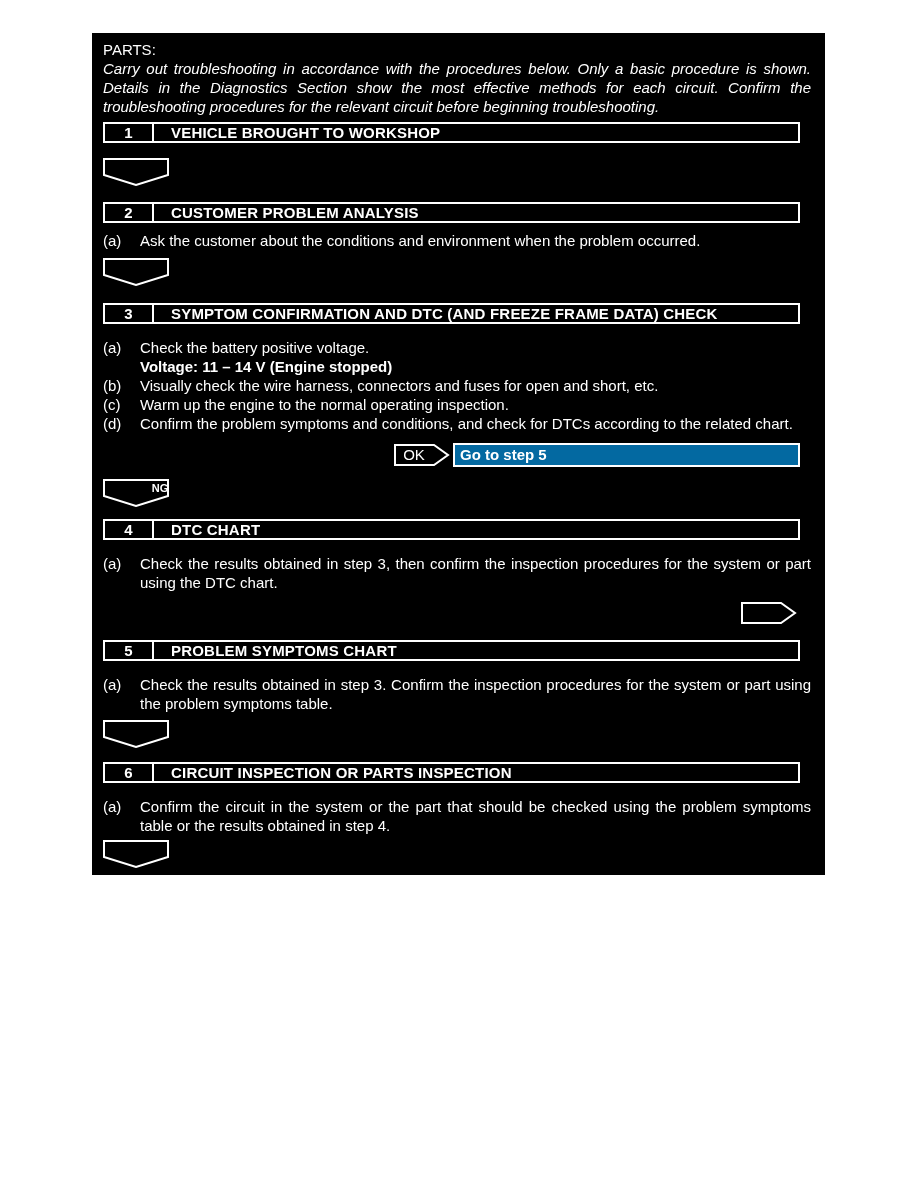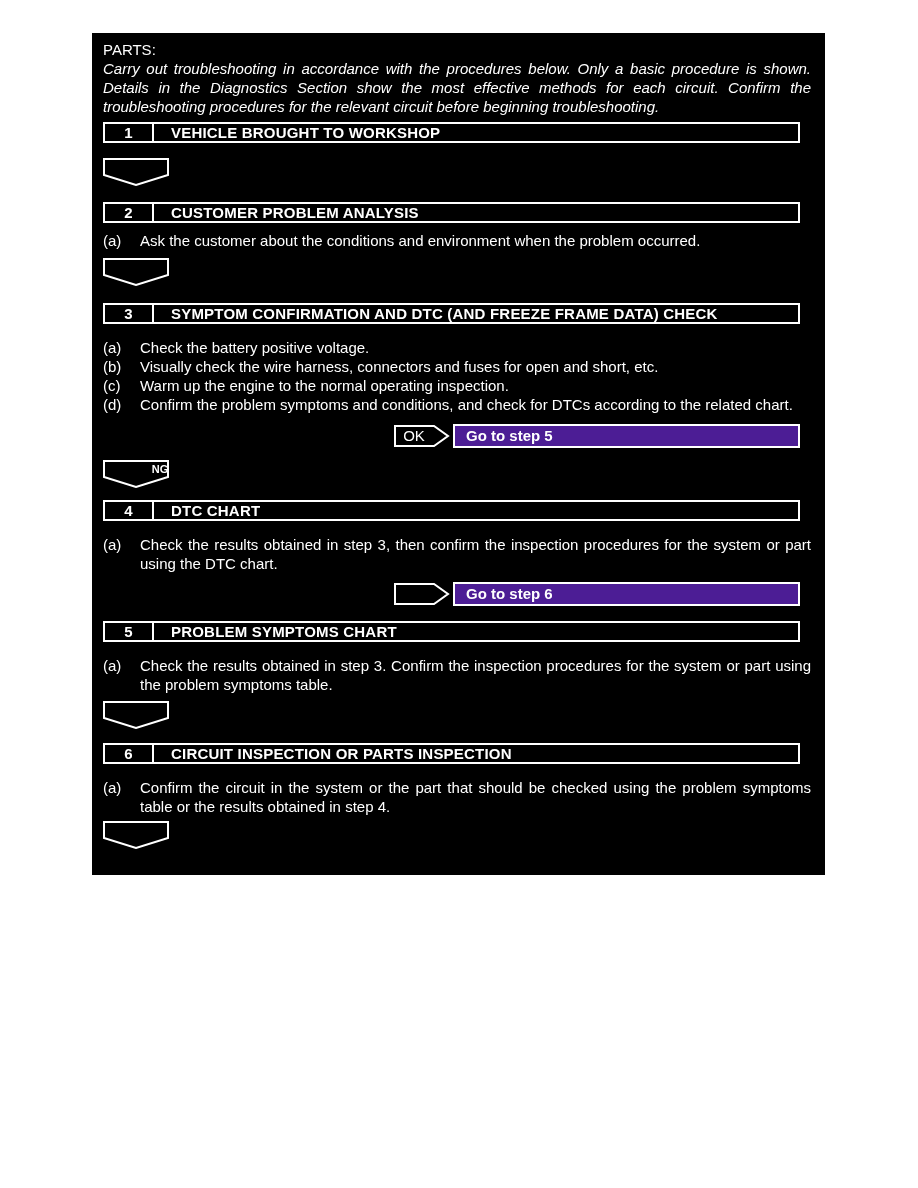--- a/index.html
+++ b/index.html
@@ -43,22 +43,22 @@
 
   .action-row { display:flex; justify-content:flex-end; align-items:center; margin-right:11px; }
   .ptr { position:relative; width:56px; height:24px; flex:none; margin-right:3px; }
   .ptr svg { position:absolute; left:0; top:0; display:block; }
   .ptr .lbl {
     position:absolute; left:0; top:2px; width:40px; height:20px;
     line-height:20px; text-align:center; font-weight:normal; font-size:15px;
   }
   .action-box {
     box-sizing:border-box; width:347px; height:24px; border:2px solid #fff;
-    font-weight:bold; font-size:15px; line-height:20px; padding-left:11px; flex:none;
-    background:#4c1d95;
+    font-weight:bold; font-size:15px; line-height:20px; padding-left:5px; flex:none;
+    background:#0369a1;
   }
 </style>
 </head>
 <body>
 
 <div class="doc">
 
   <div class="hint-label">PARTS:</div>
   <div class="hint-text">Carry out troubleshooting in accordance with the procedures below. Only a basic procedure is shown. Details in the Diagnostics Section show the most effective methods for each circuit. Confirm the troubleshooting procedures for the relevant circuit before beginning troubleshooting.</div>
 
@@ -91,20 +91,21 @@
   </div>
 
   <div class="step-box" style="margin-top:17px;">
     <div class="step-num">3</div>
     <div class="step-title">SYMPTOM CONFIRMATION AND DTC (AND FREEZE FRAME DATA) CHECK</div>
   </div>
   <div class="item" style="margin-top:14px;">
     <div class="item-label">(a)</div>
     <div class="item-body">
       <div class="item-text">Check the battery positive voltage.</div>
+      <div class="note">Voltage: 11 – 14 V (Engine stopped)</div>
     </div>
   </div>
   <div class="item">
     <div class="item-label">(b)</div>
     <div class="item-body">
         <div class="item-text">Visually check the wire harness, connectors and fuses for open and short, etc.</div>
       </div>
   </div>
   <div class="item">
     <div class="item-label">(c)</div>
@@ -146,21 +147,20 @@
         <div class="item-text">Check the results obtained in step 3, then confirm the inspection procedures for the system or part using the DTC chart.</div>
       </div>
   </div>
 
   <div class="action-row" style="margin-top:9px;">
     <div class="ptr">
       <svg width="56" height="24" viewBox="0 0 56 24">
           <polygon points="1,2 40,2 54,12 40,22 1,22" fill="#000" stroke="#fff" stroke-width="2"></polygon>
         </svg>
     </div>
-    <div class="action-box">Go to step 6</div>
   </div>
 
   <div class="step-box" style="margin-top:15px;">
     <div class="step-num">5</div>
     <div class="step-title">PROBLEM SYMPTOMS CHART</div>
   </div>
   <div class="item" style="margin-top:14px;">
     <div class="item-label">(a)</div>
     <div class="item-body">
         <div class="item-text">Check the results obtained in step 3. Confirm the inspection procedures for the system or part using the problem symptoms table.</div>

